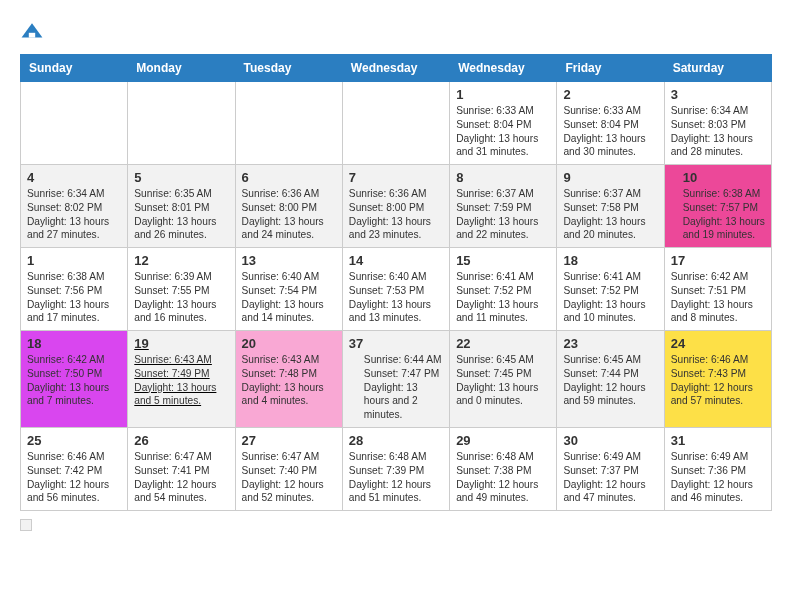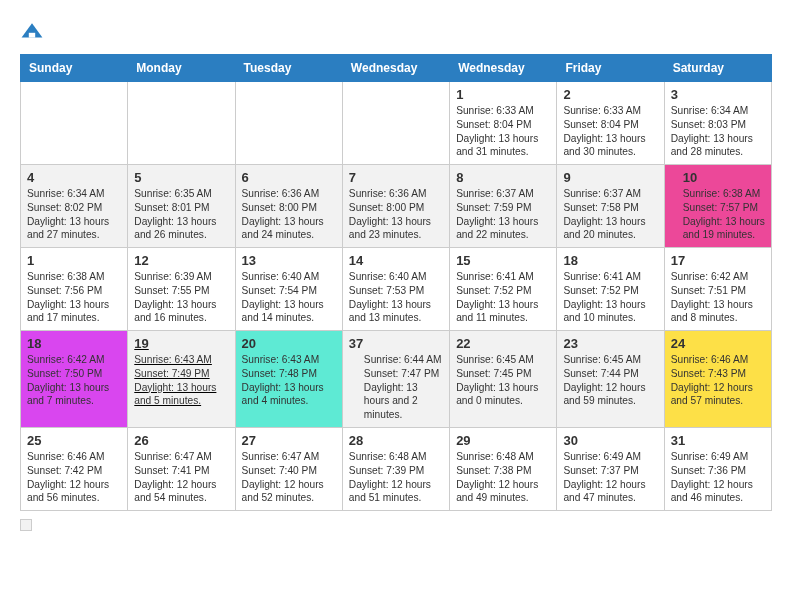--- a/index.html
+++ b/index.html
@@ -253,21 +253,21 @@
           <div class="day-info" style="white-space: pre-line;">Sunrise: 6:42 AM
 Sunset: 7:50 PM
 Daylight: 13 hours and 7 minutes.</div>
         </td>
         <td style="background: rgb(242, 242, 242); text-decoration: underline;">
           <div class="day-number">19</div>
           <div class="day-info" style="white-space: pre-line;">Sunrise: 6:43 AM
 Sunset: 7:49 PM
 Daylight: 13 hours and 5 minutes.</div>
         </td>
-        <td style="background: #5eead4; margin-left: 37px;">
+        <td style="background: #f9a8d4; margin-left: 37px;">
           <div class="day-number">20</div>
           <div class="day-info" style="white-space: pre-line;">Sunrise: 6:43 AM
 Sunset: 7:48 PM
 Daylight: 13 hours and 4 minutes.</div>
         </td>
         <td style="background: rgb(242, 242, 242);">
           <div class="day-number">37</div>
           <div class="day-info" style="white-space: pre-line; margin-left: 15px;">Sunrise: 6:44 AM
 Sunset: 7:47 PM
 Daylight: 13 hours and 2 minutes.</div>

